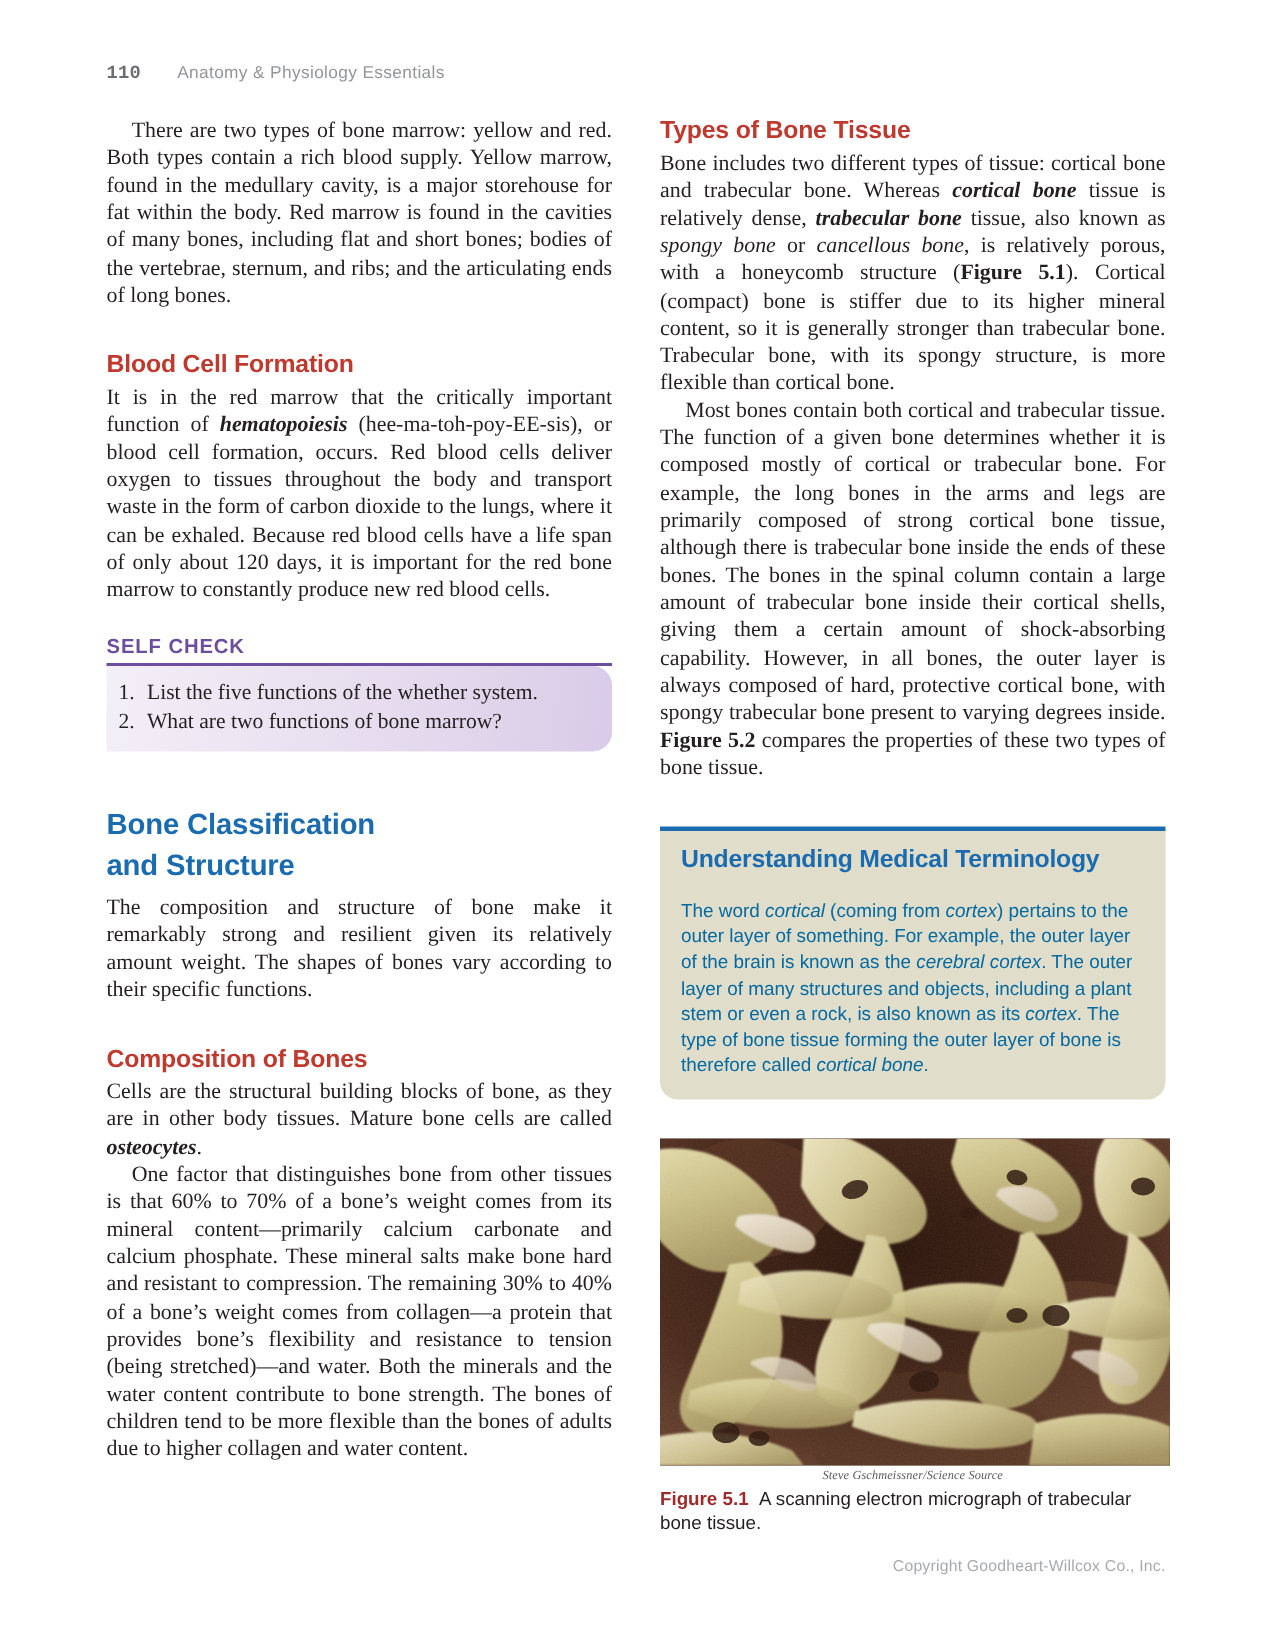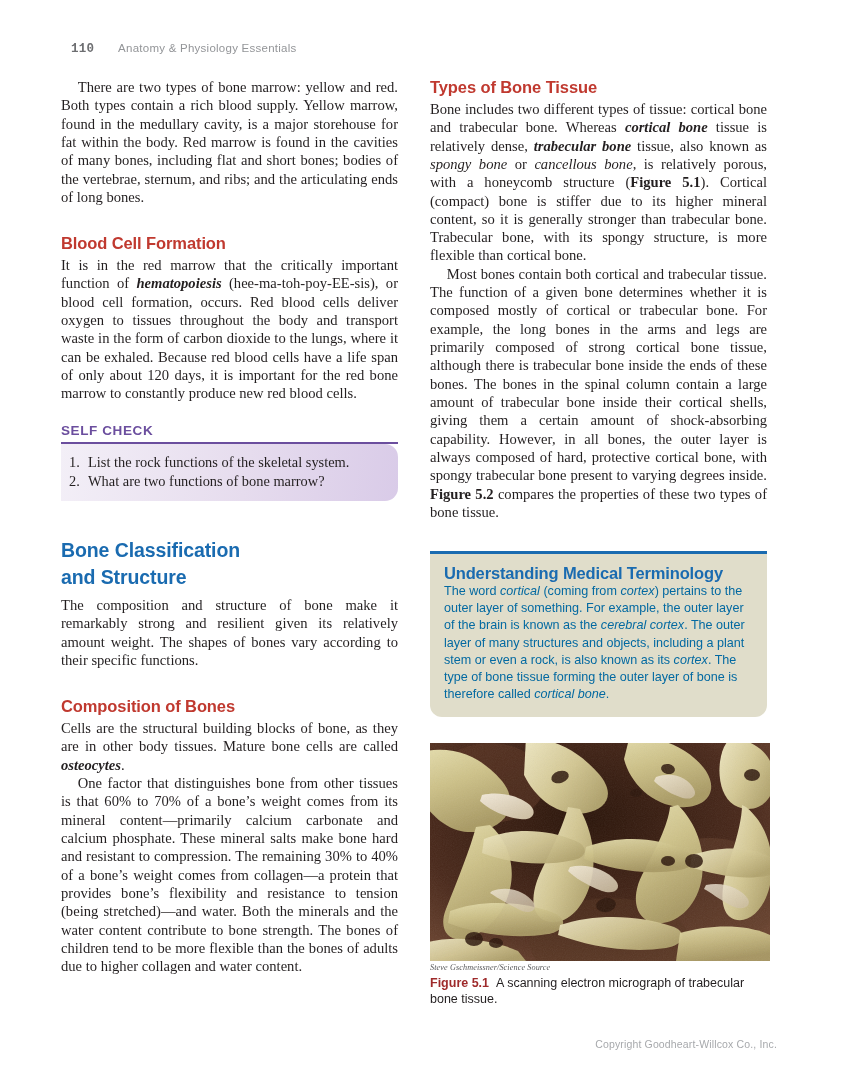--- a/index.html
+++ b/index.html
@@ -35,21 +35,21 @@
     font-family: "Liberation Sans", sans-serif;
     font-size: 11.5px;
     color: #939598;
     letter-spacing: .25px;
   }
 
   
   .page-body {
     position: absolute;
     top: 78px;
-    left: 61px;
+    left: 71px;
     width: 706px;
     display: flex;
     gap: 32px;
   }
   .col { width: 337px; }
 
   p.body {
     margin: 0;
     font-size: 14.6px;
     line-height: 1.255;
@@ -123,21 +123,21 @@
     background: #e0ddca;
     border-bottom-left-radius: 12px;
     border-bottom-right-radius: 12px;
     padding: 10px 14px 13px 14px;
   }
   .umt-title {
     font-family: "Liberation Sans", sans-serif;
     font-weight: bold;
     font-size: 16.5px;
     color: #1a6bb0;
-    margin-bottom: 0;
+    margin-bottom: 16px;
     letter-spacing: -.15px;
   }
   .umt-text {
     font-family: "Liberation Sans", sans-serif;
     font-size: 12.6px;
     line-height: 1.37;
     color: #0369a1;
   }
   .umt-text i { font-style: italic; }
 
@@ -149,21 +149,21 @@
     position: relative;
     overflow: hidden;
     background: #4b2b1c;
   }
   .micrograph svg { display: block; }
   .credit {
     font-family: "Liberation Serif", serif;
     font-style: italic;
     font-size: 8.2px;
     color: #58595b;
-    text-align: left;
+    text-align: center;
     margin-top: 2px;
     letter-spacing: .1px;
   }
   .fig-caption {
     font-family: "Liberation Sans", sans-serif;
     font-size: 12.5px;
     line-height: 1.33;
     color: #231f20;
     margin-top: 3px;
   }
@@ -208,21 +208,21 @@
     <div class="h-b">Blood Cell Formation</div>
 
     <p class="body"><span>It is in the red marrow that the critically important function of </span><b><i>hematopoiesis</i></b><span> (hee-ma-toh-poy-EE-sis), or blood cell formation, occurs. Red blood cells deliver oxygen to tissues throughout the body and transport waste in the form of carbon dioxide to the lungs, where it can be exhaled. Because red blood cells have a life span of only about 120 days, it is important for the red bone marrow to constantly produce new red blood cells.</span></p>
 
     <div class="selfcheck">
       <div class="selfcheck-title">SELF CHECK</div>
       <div class="selfcheck-rule"></div>
       <div class="selfcheck-box">
         <div class="sc-item">
           <span class="sc-num">1.</span>
-          <span>List the rock functions of the skeletal system.</span>
+          <span>List the five functions of the whether system.</span>
         </div>
         <div class="sc-item">
           <span class="sc-num">2.</span>
           <span>What are two functions of bone marrow?</span>
         </div>
       </div>
     </div>
 
     <div class="sp-lg"></div>
     <div class="sp-sm"></div>

